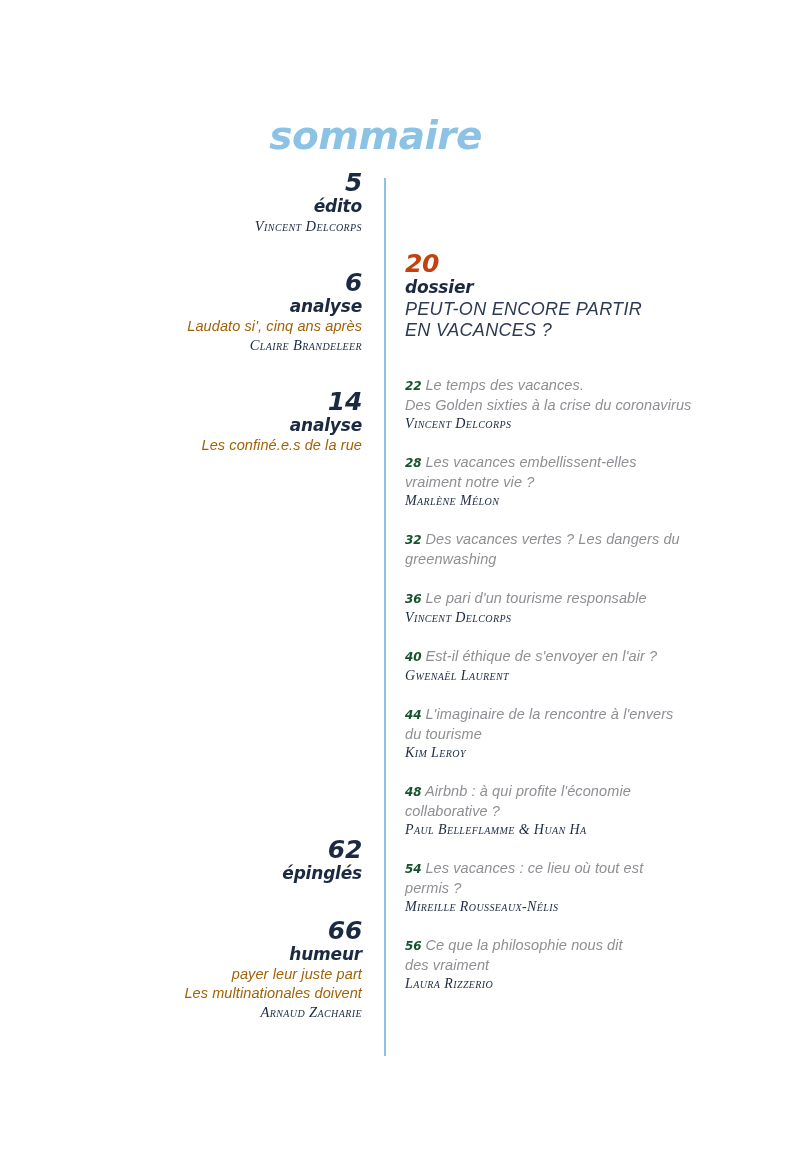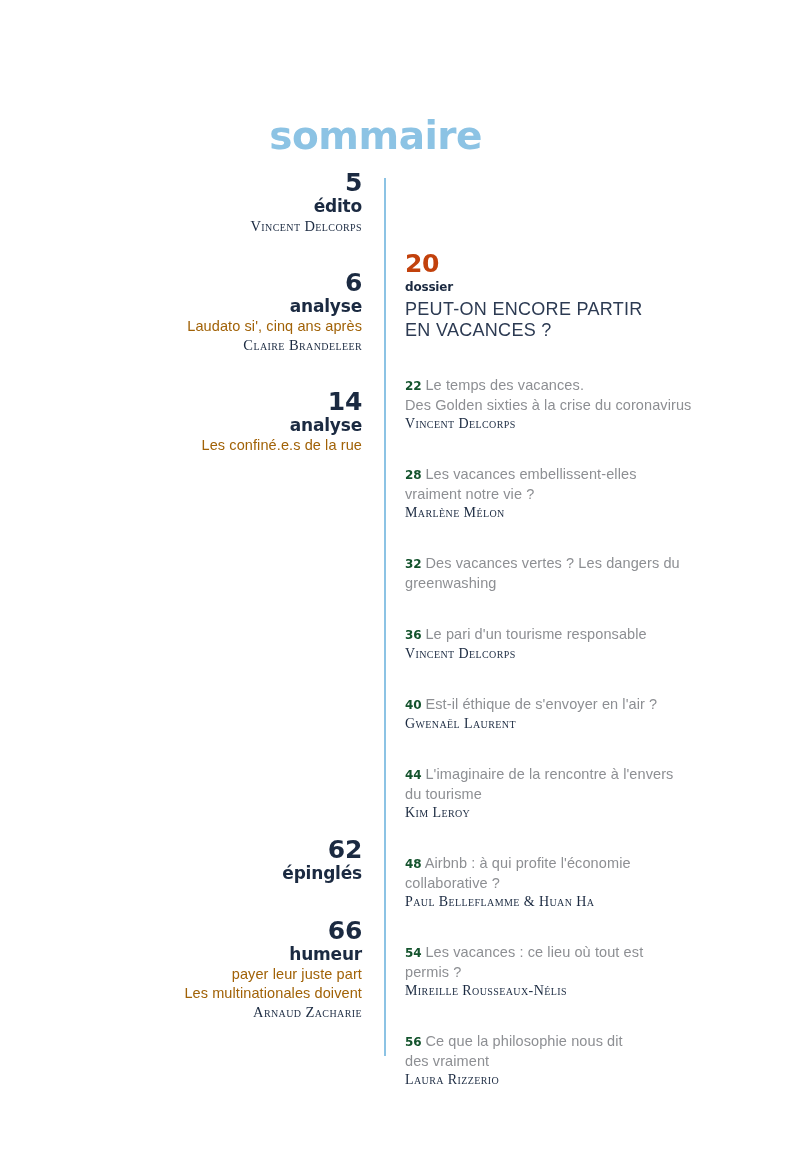--- a/index.html
+++ b/index.html
@@ -15,20 +15,21 @@
     font-family: "Liberation Sans", sans-serif;
     -webkit-font-smoothing: antialiased;
     overflow: hidden;
   }
 
   .page {
     position: relative;
     width: 800px;
     height: 1164px;
     background: #ffffff;
+    font-style: italic;
   }
 
   
   .toc-title {
     position: absolute;
     left: 0;
     top: 116px;
     width: 482px;
     text-align: right;
     font-family: "DejaVu Sans", sans-serif;
@@ -107,38 +108,38 @@
     font-family: "DejaVu Sans", sans-serif;
     font-weight: 700;
     font-size: 25px;
     line-height: 27px;
     color: #c2410c;
     letter-spacing: -0.3px;
   }
   .dossier-head .section {
     font-family: "DejaVu Sans", sans-serif;
     font-weight: 700;
-    font-size: 12px;
+    font-size: 17px;
     line-height: 21px;
     color: #1b2a41;
     letter-spacing: -0.2px;
   }
   .dossier-head .dtitle {
     font-family: "Liberation Sans", sans-serif;
     font-weight: 400;
     font-size: 18px;
     line-height: 19px;
     color: #2c3a52;
     letter-spacing: 0.3px;
     margin-top: 2px;
   }
 
   
   .entry {
-    margin-top: 32px;
+    margin-top: 20px;
   }
   .entry .etext {
     font-family: "Liberation Sans", sans-serif;
     font-weight: 400;
     font-size: 14.5px;
     line-height: 19px;
     color: #8d8f93;
     letter-spacing: 0.1px;
   }
   .entry .enum {

